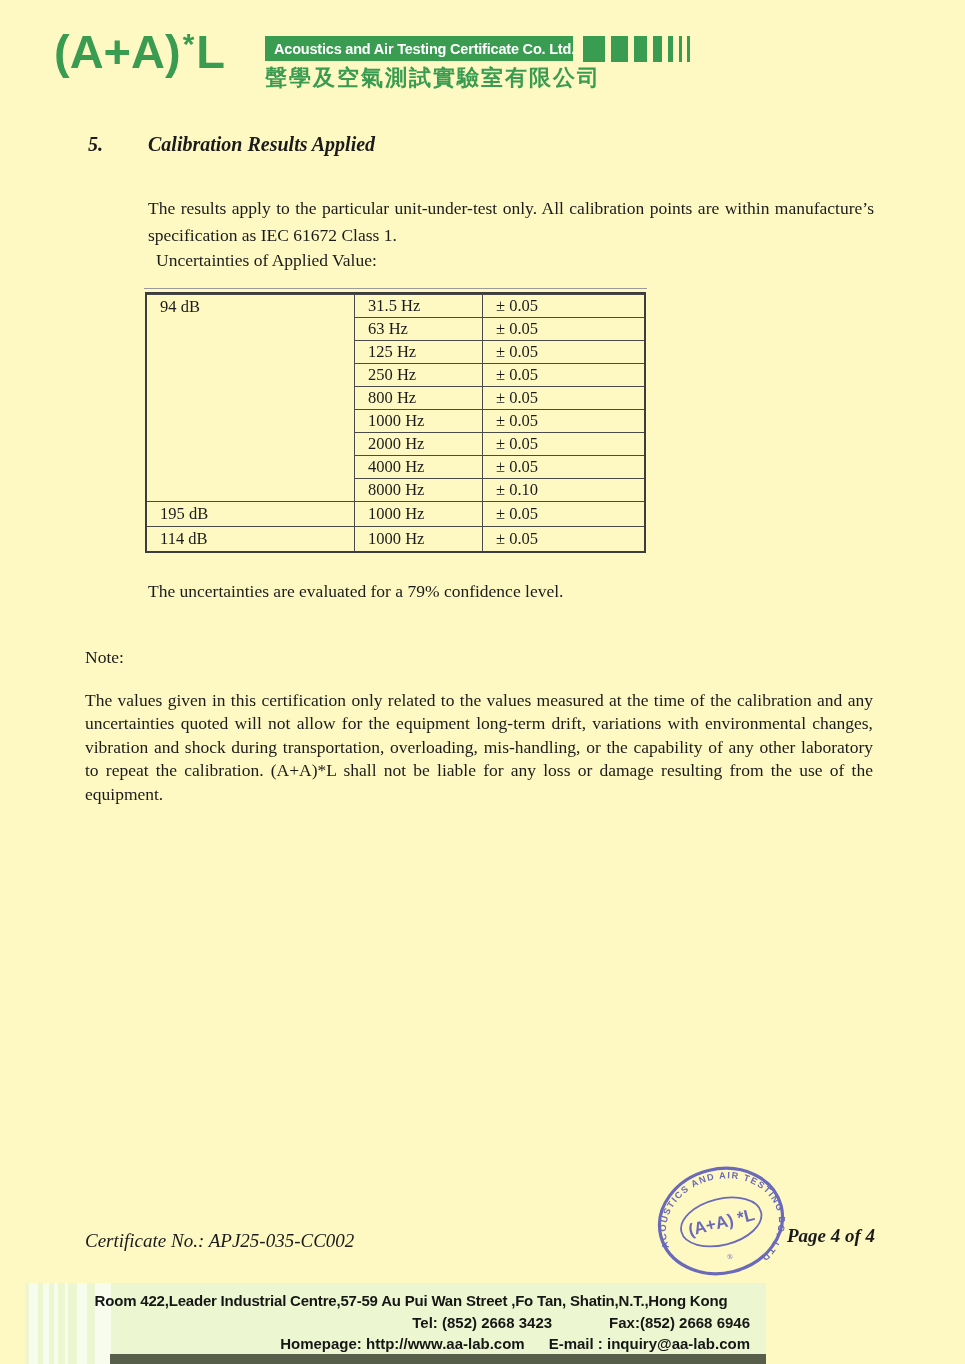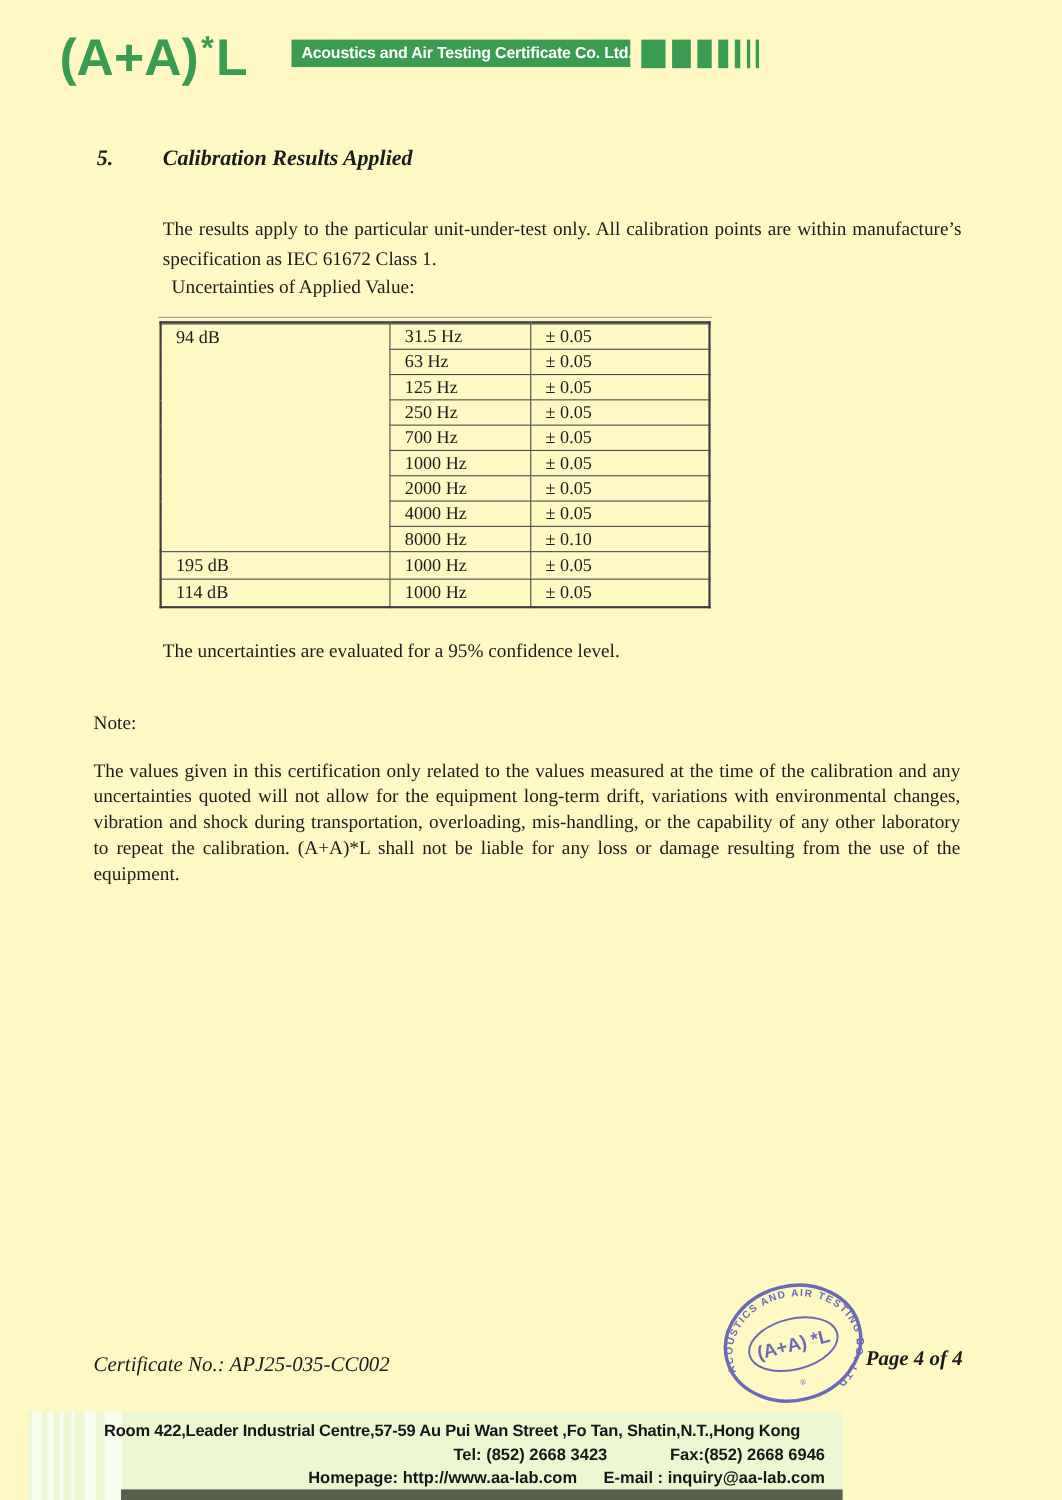--- a/index.html
+++ b/index.html
@@ -79,20 +79,21 @@
 <body>
 
 <div class="page">
 
   <div class="logo brand" style="color: rgb(58, 156, 80);">
     <span>(A+A)</span><span class="star">*</span><span>L</span>
   </div>
 
   <div class="banner-group">
     <span class="banner brand-bg" style="background: rgb(58, 156, 80);">Acoustics and Air Testing Certificate Co. Ltd.</span>
+    <span class="chinese brand" style="color: rgb(58, 156, 80);">聲學及空氣測試實驗室有限公司</span>
   </div>
 
   <div class="bars">
     <div class="brand-bg" style="width: 22px; margin-right: 6px; background: rgb(58, 156, 80);"></div>
     <div class="brand-bg" style="width: 17px; margin-right: 6px; background: rgb(58, 156, 80);"></div>
     <div class="brand-bg" style="width: 13px; margin-right: 6px; background: rgb(58, 156, 80);"></div>
     <div class="brand-bg" style="width: 9px; margin-right: 6px; background: rgb(58, 156, 80);"></div>
     <div class="brand-bg" style="width: 5px; margin-right: 6px; background: rgb(58, 156, 80);"></div>
     <div class="brand-bg" style="width: 3px; margin-right: 5px; background: rgb(58, 156, 80);"></div>
     <div class="brand-bg" style="width: 2.5px; background: rgb(58, 156, 80);"></div>
@@ -119,21 +120,21 @@
         </tr>
         <tr>
           <td class="freq-cell">125 Hz</td>
           <td class="unc-cell">±  0.05</td>
         </tr>
         <tr>
           <td class="freq-cell">250 Hz</td>
           <td class="unc-cell">±  0.05</td>
         </tr>
         <tr>
-          <td class="freq-cell">700 Hz</td>
+          <td class="freq-cell">800 Hz</td>
           <td class="unc-cell">±  0.05</td>
         </tr>
         <tr>
           <td class="freq-cell">1000 Hz</td>
           <td class="unc-cell">±  0.05</td>
         </tr>
         <tr>
           <td class="freq-cell">2000 Hz</td>
           <td class="unc-cell">±  0.05</td>
         </tr>
@@ -151,21 +152,21 @@
           <td class="unc-cell">±  0.05</td>
         </tr>
         <tr>
           <td rowspan="1" class="level-cell">114 dB</td>
           <td class="freq-cell">1000 Hz</td>
           <td class="unc-cell">±  0.05</td>
         </tr>
       </tbody>
   </table>
 
-  <div class="conf-line">The uncertainties are evaluated for a 95% confidence level.</div>
+  <div class="conf-line">The uncertainties are evaluated for a 79% confidence level.</div>
 
   <div class="note-label">Note:</div>
   <p class="note-par">The values given in this certification only related to the values measured at the time of the calibration and any uncertainties quoted will not allow for the equipment long-term drift, variations with environmental changes, vibration and shock during transportation, overloading, mis-handling, or the capability of any other laboratory to repeat the calibration. (A+A)*L shall not be liable for any loss or damage resulting from the use of the equipment.</p>
 
   <div class="cert-no">Certificate No.: APJ25-035-CC002</div>
 
   <div class="stamp">
     <svg viewBox="0 0 146 122" width="146" height="122">
       <ellipse cx="73" cy="61" rx="62" ry="52" fill="none" stroke="#5e5eb8" stroke-width="3.2"></ellipse>
       <ellipse cx="73" cy="62" rx="41" ry="23" fill="none" stroke="#5e5eb8" stroke-width="1.8"></ellipse>

